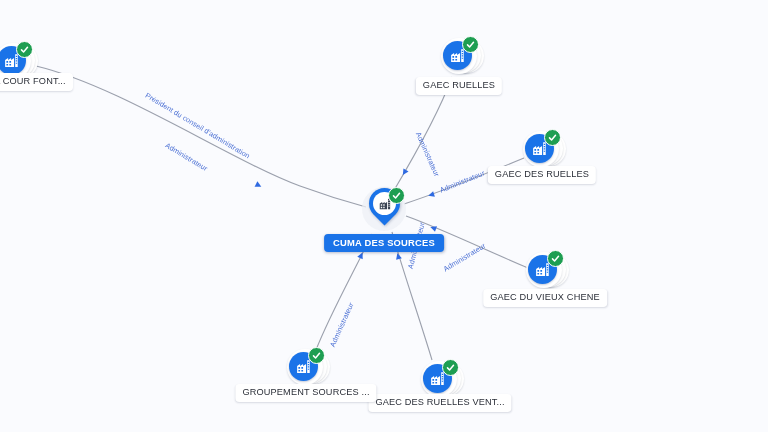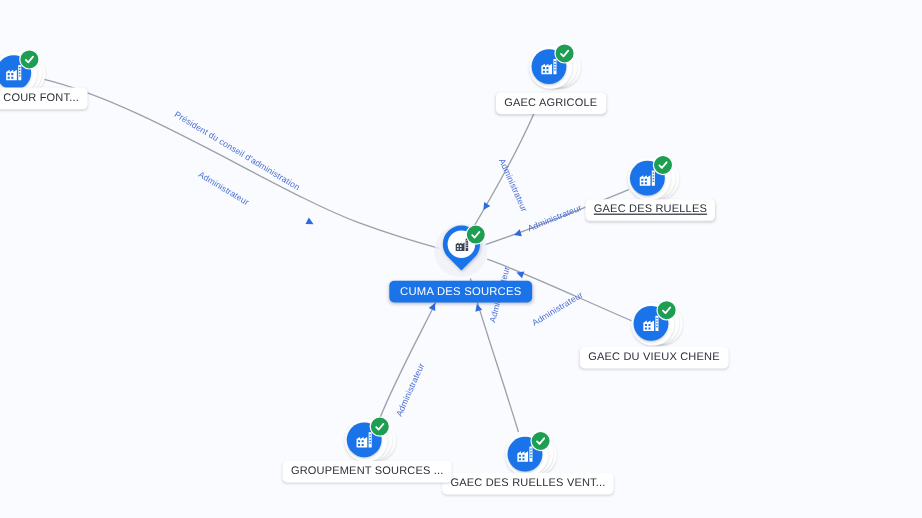--- a/index.html
+++ b/index.html
@@ -165,21 +165,21 @@
     padding: 4px 7px 5px 7px;
     border-radius: 4px;
     white-space: nowrap;
     box-shadow: 0 1px 2px rgba(40,50,80,0.16);
     letter-spacing: 0.15px;
     user-select: none;
   }
   .node-label.primary {
     background: #1a73e8;
     color: #ffffff;
-    font-weight: normal;
+    font-weight: bold;
     padding: 4px 9px 5px 9px;
     border-radius: 4px;
     font-size: 9.4px;
     letter-spacing: 0.2px;
     box-shadow: 0 1px 3px rgba(20,40,90,0.3);
   }
   .node-label.clipped-left {
     transform: translate(0, 0);
   }
 </style>
@@ -248,42 +248,42 @@
               </svg>
             </div>
             <div class="check-badge">
               <svg width="9" height="9" viewBox="0 0 24 24" fill="none" stroke="#ffffff" stroke-width="4" stroke-linecap="round" stroke-linejoin="round">
                 <polyline points="4,13 9.5,18.5 20,6"></polyline>
               </svg>
             </div>
           </div>
         </div>
       </div>
-      <div class="node-label" style="left: 459px; top: 77px;">GAEC AGRICOLE</div>
+      <div class="node-label" style="left: 459px; top: 77px;">GAEC RUELLES</div>
       <div class="node" style="left: 543px; top: 150px;">
         <div class="node-visual">
           <div class="stack">
             <div class="stack-layer l3"></div>
             <div class="stack-layer l2"></div>
             <div class="stack-layer l1"></div>
             <div class="disc">
               <svg width="17" height="17" viewBox="0 0 24 24" fill="#ffffff">
                 <path d="M3 21V11.2l4.2-2.6v2.6l4.2-2.6v2.6L15.6 8.6V21H3zm1.8-1.8h2.4v-2.4H4.8v2.4zm0-4.2h2.4v-2.4H4.8v2.4zm4.2 4.2h2.4v-2.4H9v2.4zm0-4.2h2.4v-2.4H9v2.4z"></path>
                 <path d="M17.2 3h3.6v18h-3.6V3zm.9 2.4v1.5h1.8V5.4h-1.8zm0 3.2v1.5h1.8V8.6h-1.8zm0 3.2v1.5h1.8v-1.5h-1.8zm0 3.2v1.5h1.8V15h-1.8z"></path>
               </svg>
             </div>
             <div class="check-badge">
               <svg width="9" height="9" viewBox="0 0 24 24" fill="none" stroke="#ffffff" stroke-width="4" stroke-linecap="round" stroke-linejoin="round">
                 <polyline points="4,13 9.5,18.5 20,6"></polyline>
               </svg>
             </div>
           </div>
         </div>
       </div>
-      <div class="node-label" style="left: 542px; top: 166px; text-decoration: underline;">GAEC DES RUELLES</div>
+      <div class="node-label" style="left: 542px; top: 166px;">GAEC DES RUELLES</div>
       <div class="node" style="left: 546px; top: 271px;">
         <div class="node-visual">
           <div class="stack">
             <div class="stack-layer l3"></div>
             <div class="stack-layer l2"></div>
             <div class="stack-layer l1"></div>
             <div class="disc">
               <svg width="17" height="17" viewBox="0 0 24 24" fill="#ffffff">
                 <path d="M3 21V11.2l4.2-2.6v2.6l4.2-2.6v2.6L15.6 8.6V21H3zm1.8-1.8h2.4v-2.4H4.8v2.4zm0-4.2h2.4v-2.4H4.8v2.4zm4.2 4.2h2.4v-2.4H9v2.4zm0-4.2h2.4v-2.4H9v2.4z"></path>
                 <path d="M17.2 3h3.6v18h-3.6V3zm.9 2.4v1.5h1.8V5.4h-1.8zm0 3.2v1.5h1.8V8.6h-1.8zm0 3.2v1.5h1.8v-1.5h-1.8zm0 3.2v1.5h1.8V15h-1.8z"></path>

